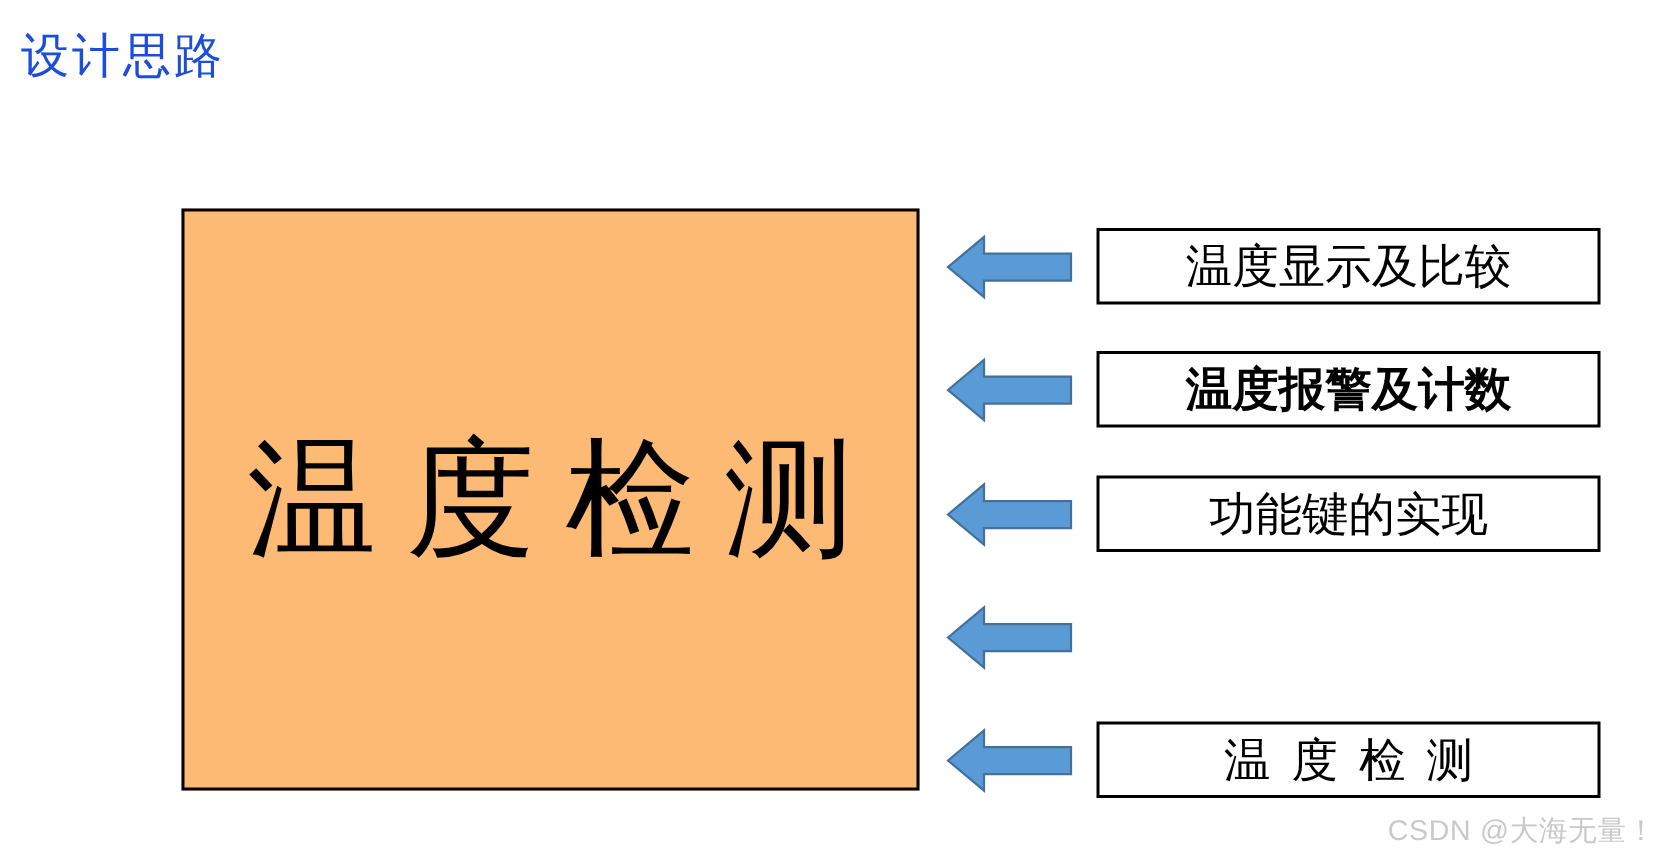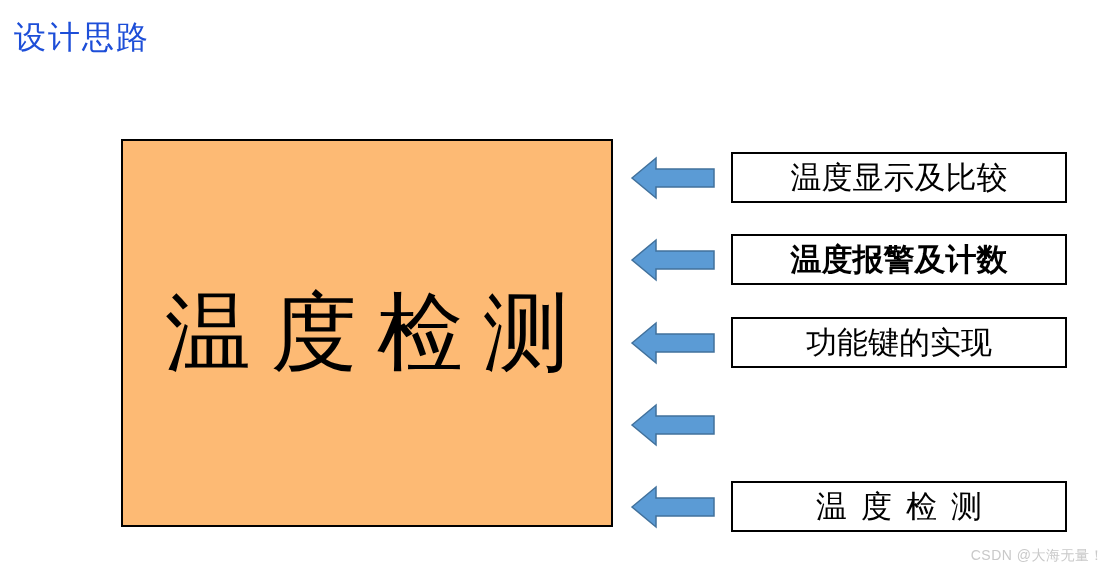--- a/index.html
+++ b/index.html
@@ -103,21 +103,21 @@
     letter-spacing: 14px;
     text-indent: 14px;
   }
 
   
   #watermark {
     position: absolute;
     right: 12px;
     bottom: 8px;
     font-family: "Liberation Sans", "DejaVu Sans", sans-serif;
-    font-size: 14px;
+    font-size: 19px;
     line-height: 22px;
     color: #c9c9c9;
     white-space: nowrap;
     letter-spacing: 0.5px;
   }
 </style>
 </head>
 <body>
 
 <div id="slide-title">设计思路</div>

